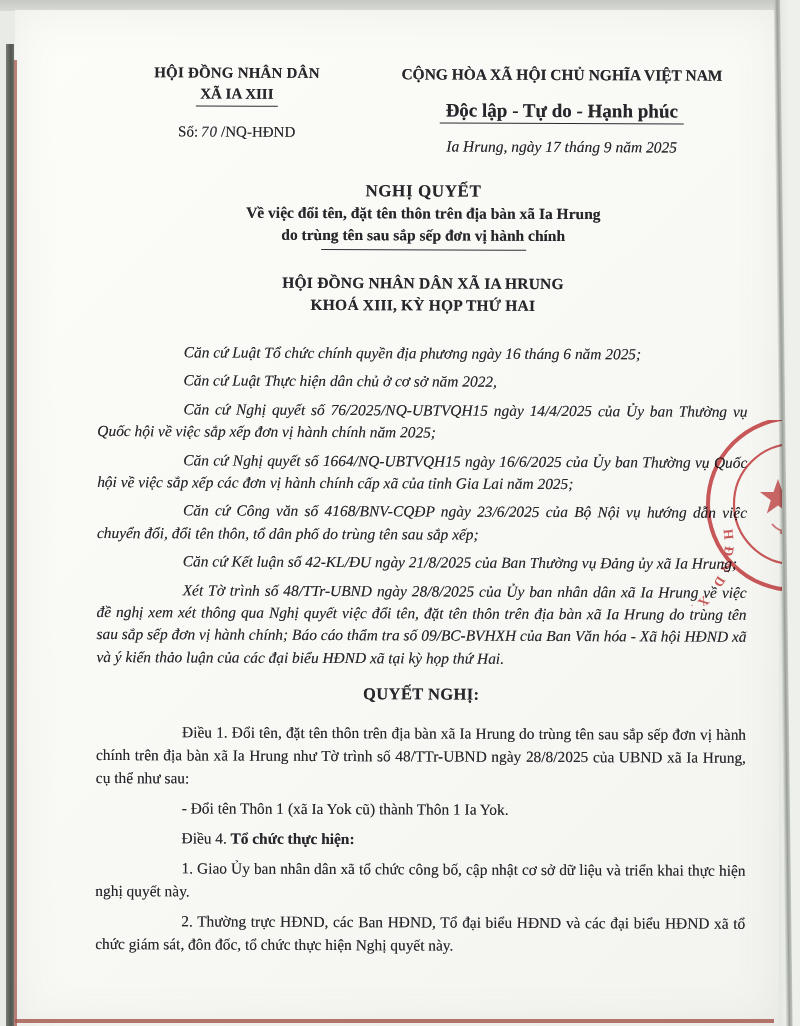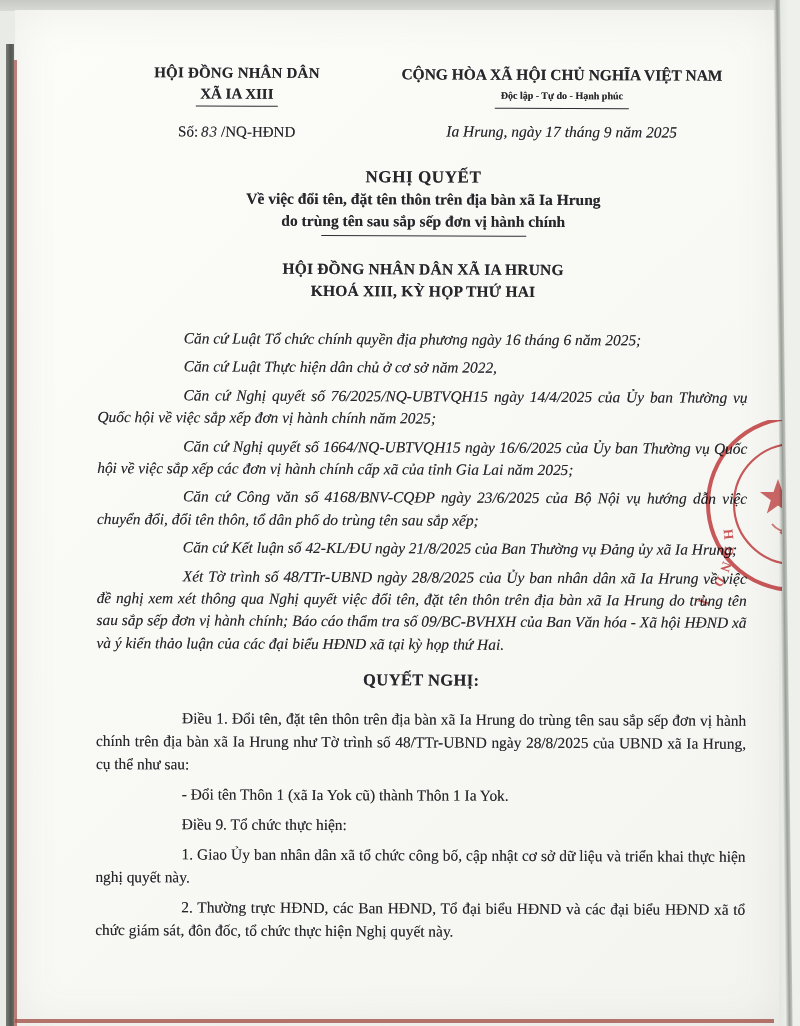--- a/index.html
+++ b/index.html
@@ -32,59 +32,59 @@
   
   .masthead{display:flex;}
   .m-left{width:276px;text-align:center;}
   .m-right{flex:1;text-align:center;}
   .m-org1{font-weight:bold;font-size:15px;line-height:21px;letter-spacing:.2px;}
   .m-org2{font-weight:bold;font-size:15px;line-height:20px;display:inline-block;
     border-bottom:1.6px solid #2c2c31;padding:0 4px 2px;}
   .m-docno{margin-top:17px;font-size:15px;}
   .m-docno .handnum{font-style:italic;letter-spacing:1px;padding:0 3px;color:#3a3a40;}
   .m-nat1{font-weight:bold;font-size:15.5px;line-height:21px;}
-  .m-nat2{font-weight:bold;font-size:10px;line-height:20px;display:inline-block;
-    border-bottom:1.6px solid #2c2c31;padding:0 6px 2px;margin-top:1px;}
+  .m-nat2{font-weight:bold;font-size:19px;line-height:20px;display:inline-block;
+    border-bottom:1.6px solid #2c2c31;padding:0 6px 2px;margin-top:16px;}
   .m-date{margin-top:14px;font-style:italic;font-size:15.5px;}
   
   .title-block{text-align:center;margin-top:24px;}
   .t-kind{font-weight:bold;font-size:17px;line-height:23px;letter-spacing:.6px;}
   .t-sub{font-weight:bold;font-size:15.5px;line-height:22px;}
   .t-rule{width:205px;border-bottom:1.8px solid #2e2e33;margin:3px auto 0;}
   .issuer-block{text-align:center;margin-top:22px;font-weight:bold;
     font-size:15.5px;line-height:22px;letter-spacing:.2px;}
   
   .preamble{margin-top:26px;font-style:italic;font-size:15.4px;
     line-height:22.4px;text-align:justify;}
   .preamble p{margin:0 0 6px;text-indent:86px;}
   .resolve-heading{text-align:center;font-weight:bold;font-size:16.5px;
     letter-spacing:.4px;margin:15px 0 17px;}
   .articles p{margin:0 0 7px;font-size:15.4px;line-height:23px;
     text-align:justify;text-indent:86px;}
   .art-label{font-weight:normal;}
-  .art2-head{font-weight:normal;margin-top:40px;}
+  .art2-head{font-weight:bold;margin-top:40px;}
   
   .stamp{position:absolute;left:690px;top:420px;width:92px;height:186px;
     overflow:hidden;pointer-events:none;}
   .stamp svg{display:block;mix-blend-mode:multiply;}
 </style>
 </head>
 <body>
 
 <div class="scan-top"></div>
 <div class="scan-right-out"></div>
 
 <div class="paper">
   <div class="doc">
 
     <div class="masthead">
       <div class="m-left">
         <div class="m-org1">HỘI ĐỒNG NHÂN DÂN</div>
         <div><span class="m-org2">XÃ IA XIII</span></div>
-        <div class="m-docno"><span>Số:</span><span class="handnum">83</span><span>/NQ-HĐND</span></div>
+        <div class="m-docno"><span>Số:</span><span class="handnum">70</span><span>/NQ-HĐND</span></div>
       </div>
       <div class="m-right">
         <div class="m-nat1">CỘNG HÒA XÃ HỘI CHỦ NGHĨA VIỆT NAM</div>
         <div><span class="m-nat2">Độc lập - Tự do - Hạnh phúc</span></div>
         <div class="m-date">Ia Hrung, ngày 17 tháng 9 năm 2025</div>
       </div>
     </div>
 
     <div class="title-block">
       <div class="t-kind">NGHỊ QUYẾT</div>
@@ -106,21 +106,21 @@
       <p>Căn cứ Công văn số 4168/BNV-CQĐP ngày 23/6/2025 của Bộ Nội vụ hướng dẫn việc chuyển đổi, đổi tên thôn, tổ dân phố do trùng tên sau sắp xếp;</p>
       <p>Căn cứ Kết luận số 42-KL/ĐU ngày 21/8/2025 của Ban Thường vụ Đảng ủy xã Ia Hrung;</p>
       <p>Xét Tờ trình số 48/TTr-UBND ngày 28/8/2025 của Ủy ban nhân dân xã Ia Hrung về việc đề nghị xem xét thông qua Nghị quyết việc đổi tên, đặt tên thôn trên địa bàn xã Ia Hrung do trùng tên sau sắp sếp đơn vị hành chính; Báo cáo thẩm tra số 09/BC-BVHXH của Ban Văn hóa - Xã hội HĐND xã và ý kiến thảo luận của các đại biểu HĐND xã tại kỳ họp thứ Hai.</p>
     </div>
 
     <div class="resolve-heading">QUYẾT NGHỊ:</div>
 
     <div class="articles">
       <p><span class="art-label">Điều 1.</span><span> Đổi tên, đặt tên thôn trên địa bàn xã Ia Hrung do trùng tên sau sắp sếp đơn vị hành chính trên địa bàn xã Ia Hrung như Tờ trình số 48/TTr-UBND ngày 28/8/2025 của UBND xã Ia Hrung, cụ thể như sau:</span></p>
       <p>- Đổi tên Thôn 1 (xã Ia Yok cũ) thành Thôn 1 Ia Yok.</p>
-      <p><span class="art-label">Điều 9.</span><span class="art2-head"> Tổ chức thực hiện:</span></p>
+      <p><span class="art-label">Điều 4.</span><span class="art2-head"> Tổ chức thực hiện:</span></p>
       <p>1. Giao Ủy ban nhân dân xã tổ chức công bố, cập nhật cơ sở dữ liệu và triển khai thực hiện nghị quyết này.</p>
       <p>2. Thường trực HĐND, các Ban HĐND, Tổ đại biểu HĐND và các đại biểu HĐND xã tổ chức giám sát, đôn đốc, tổ chức thực hiện Nghị quyết này.</p>
     </div>
 
   </div>
 </div>
 
 <div class="scan-right-edge"></div>
 <div class="scan-left-dark"></div>
 <div class="scan-left-red"></div>

